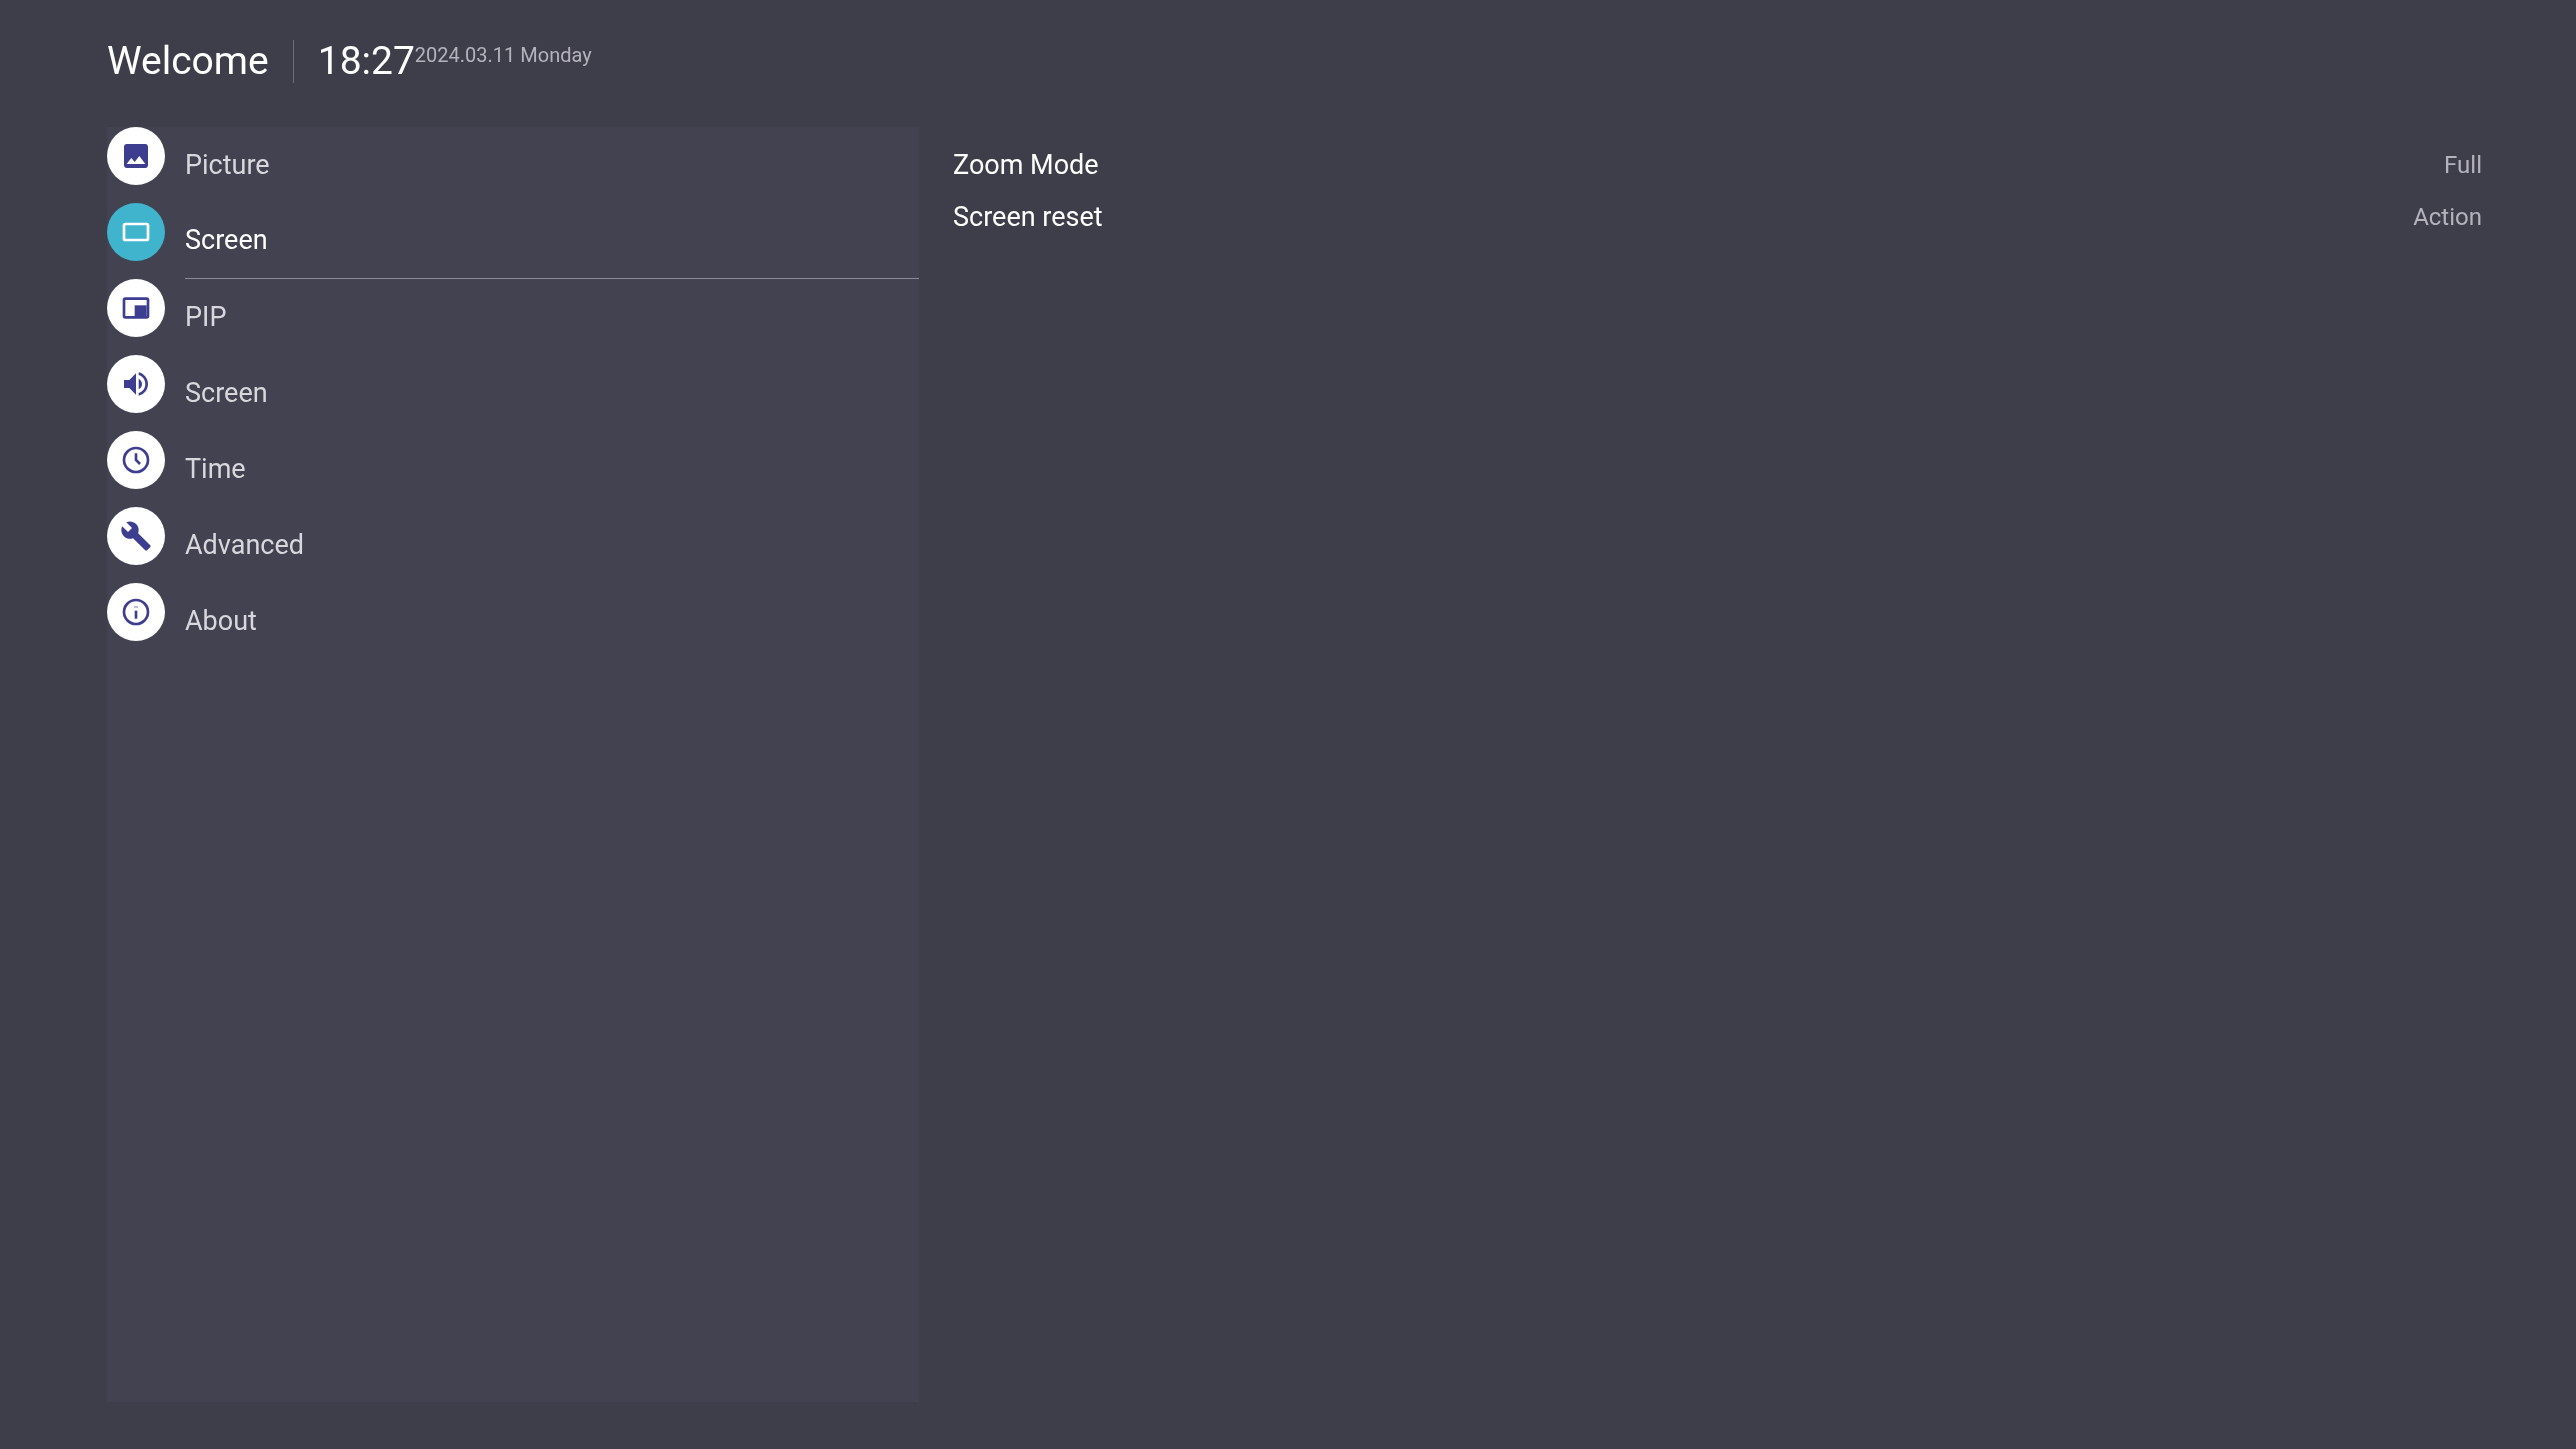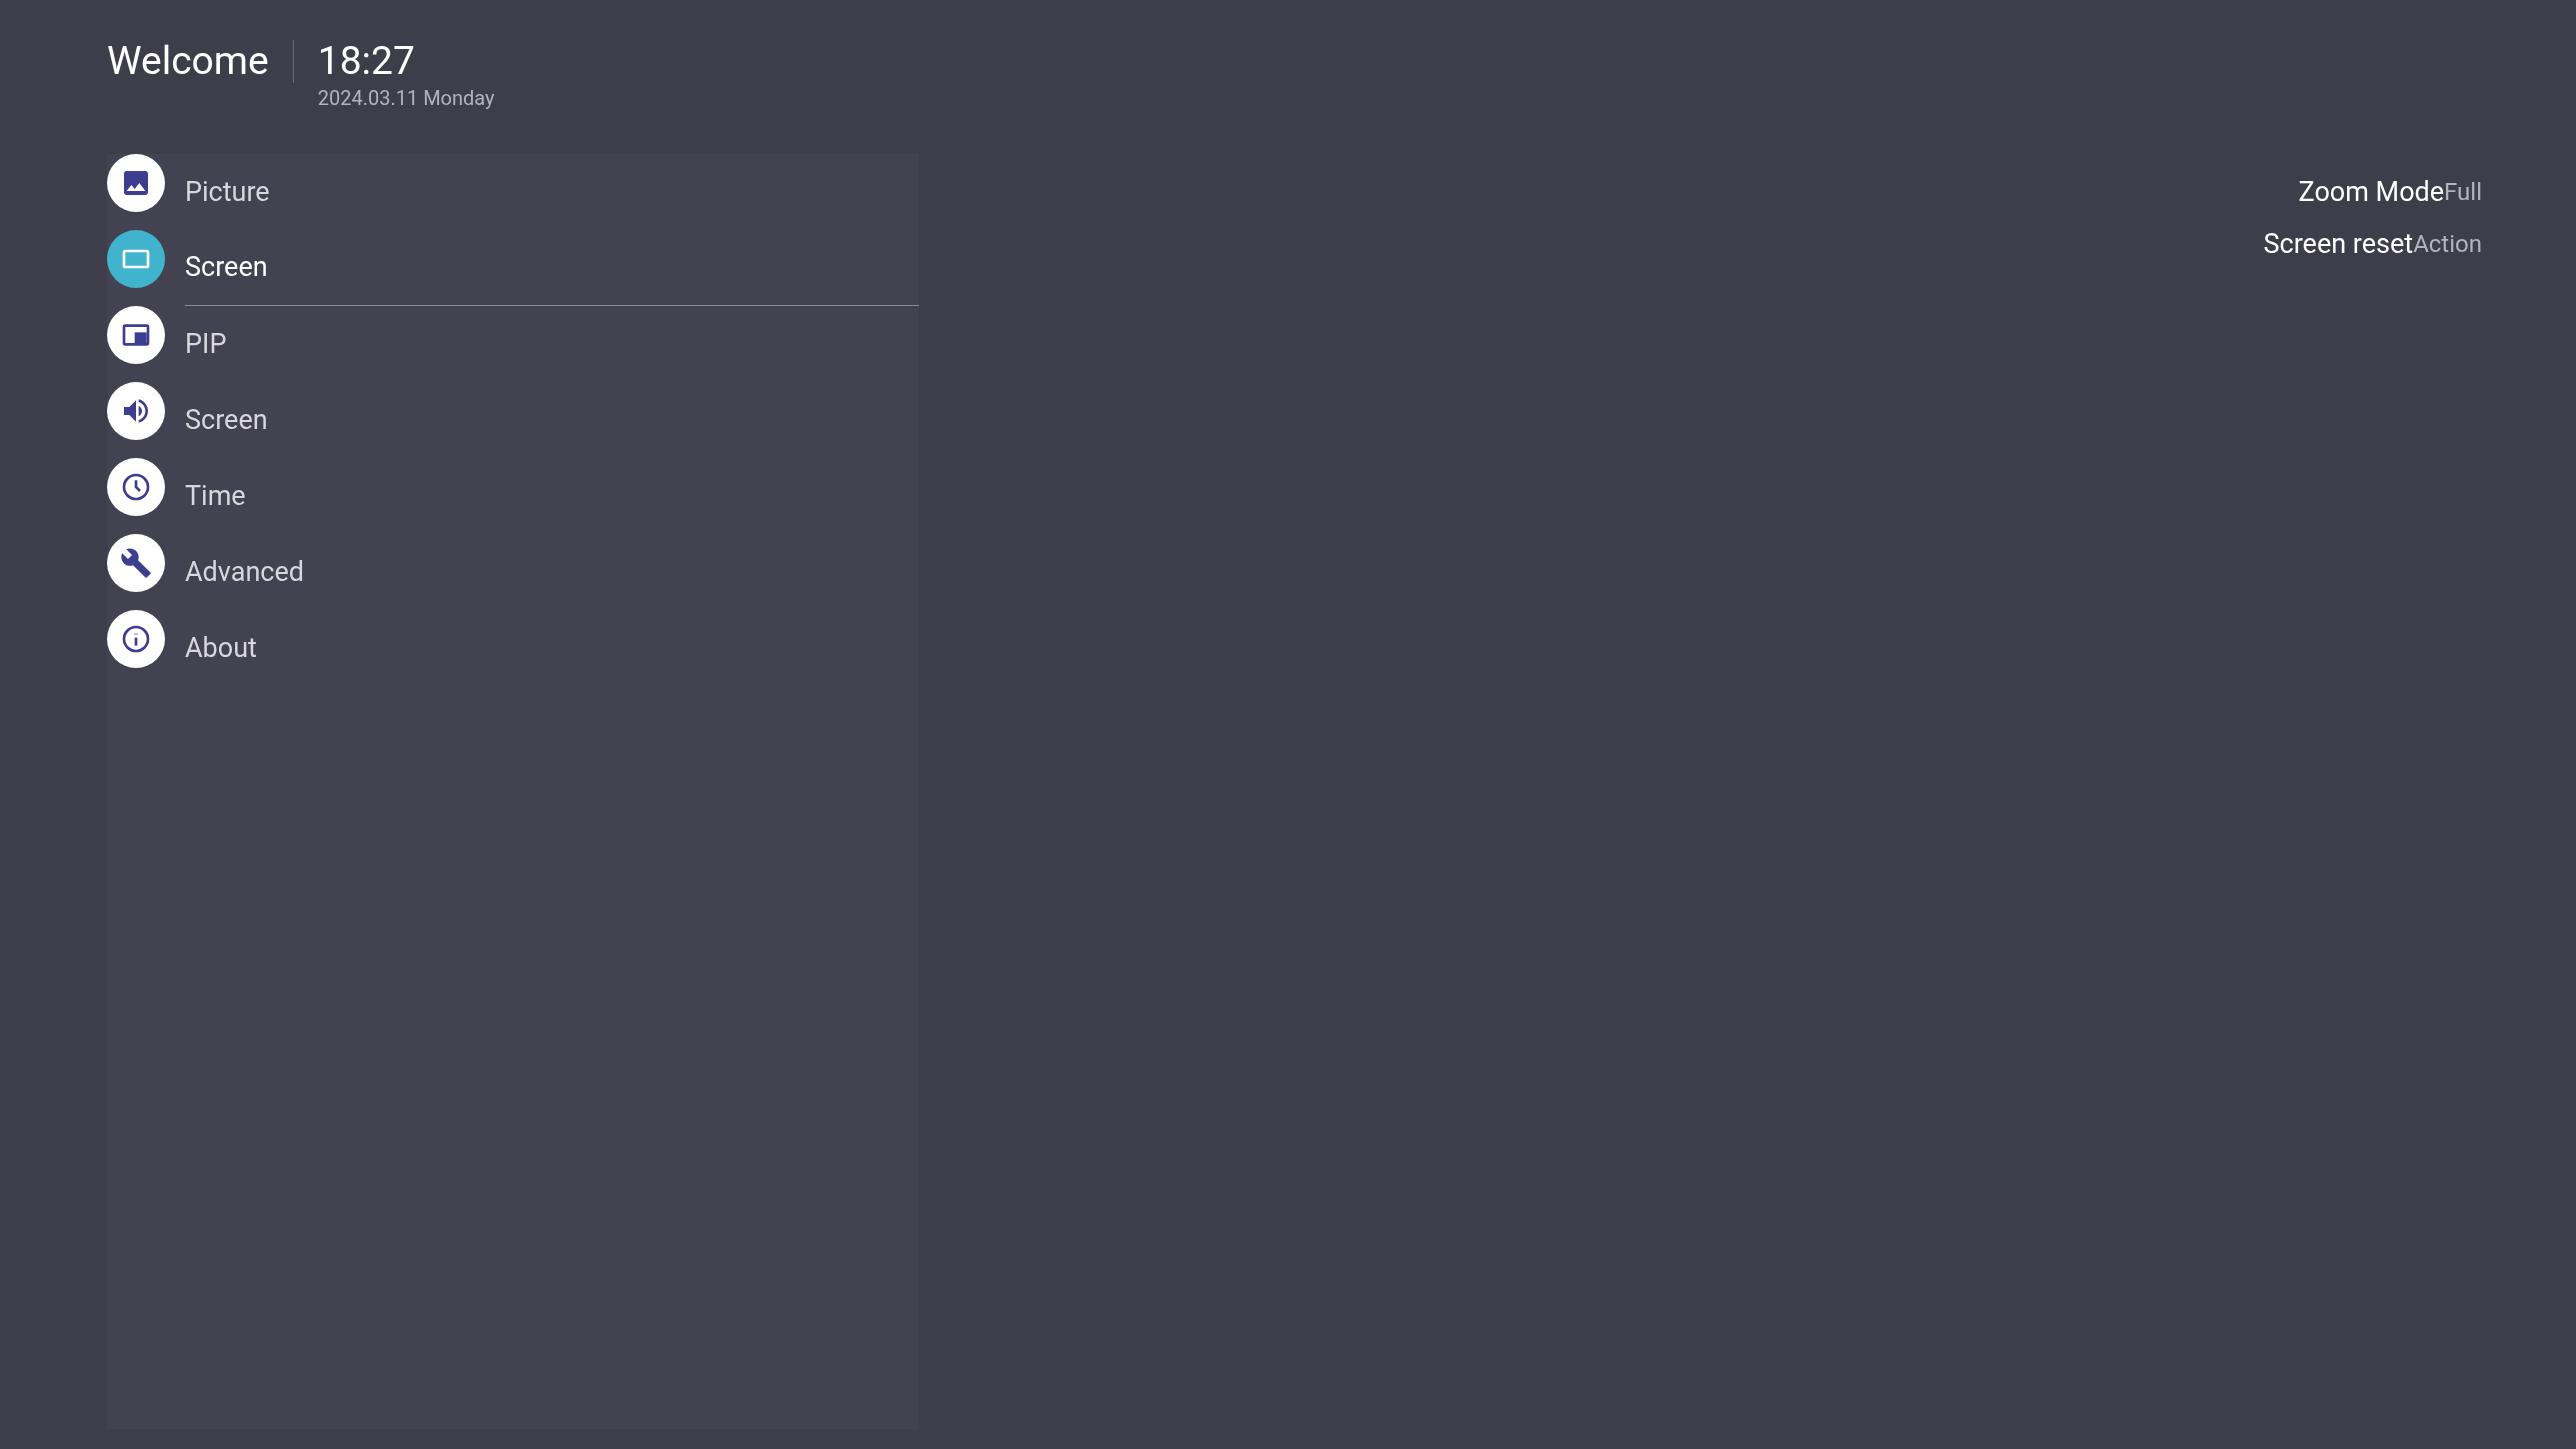--- a/index.html
+++ b/index.html
@@ -29,21 +29,21 @@
       color: #ffffff;
       padding-right: 24px;
       border-right: 1.3px solid #6e6d78;
       line-height: 1.1;
       text-align: right;
     }
     
     .datetime-section {
       padding-left: 24px;
       display: flex;
-      flex-direction: column;
+      flex-direction: row;
     }
     
     .time-value {
       font-size: 39px;
       font-weight: 400;
       color: #ffffff;
       line-height: 1.1;
     }
     
     .date-value {
@@ -111,21 +111,21 @@
       color: #ffffff;
     }
     
     .main-panel {
       flex: 1;
       padding: 12px 94px 0 34px;
     }
     
     .setting-row {
       display: flex;
-      justify-content: flex-end;
+      justify-content: space-between;
       align-items: center;
       height: 52px;
     }
     
     .setting-label {
       font-size: 27px;
       font-weight: 400;
       color: #ffffff;
     }
     

